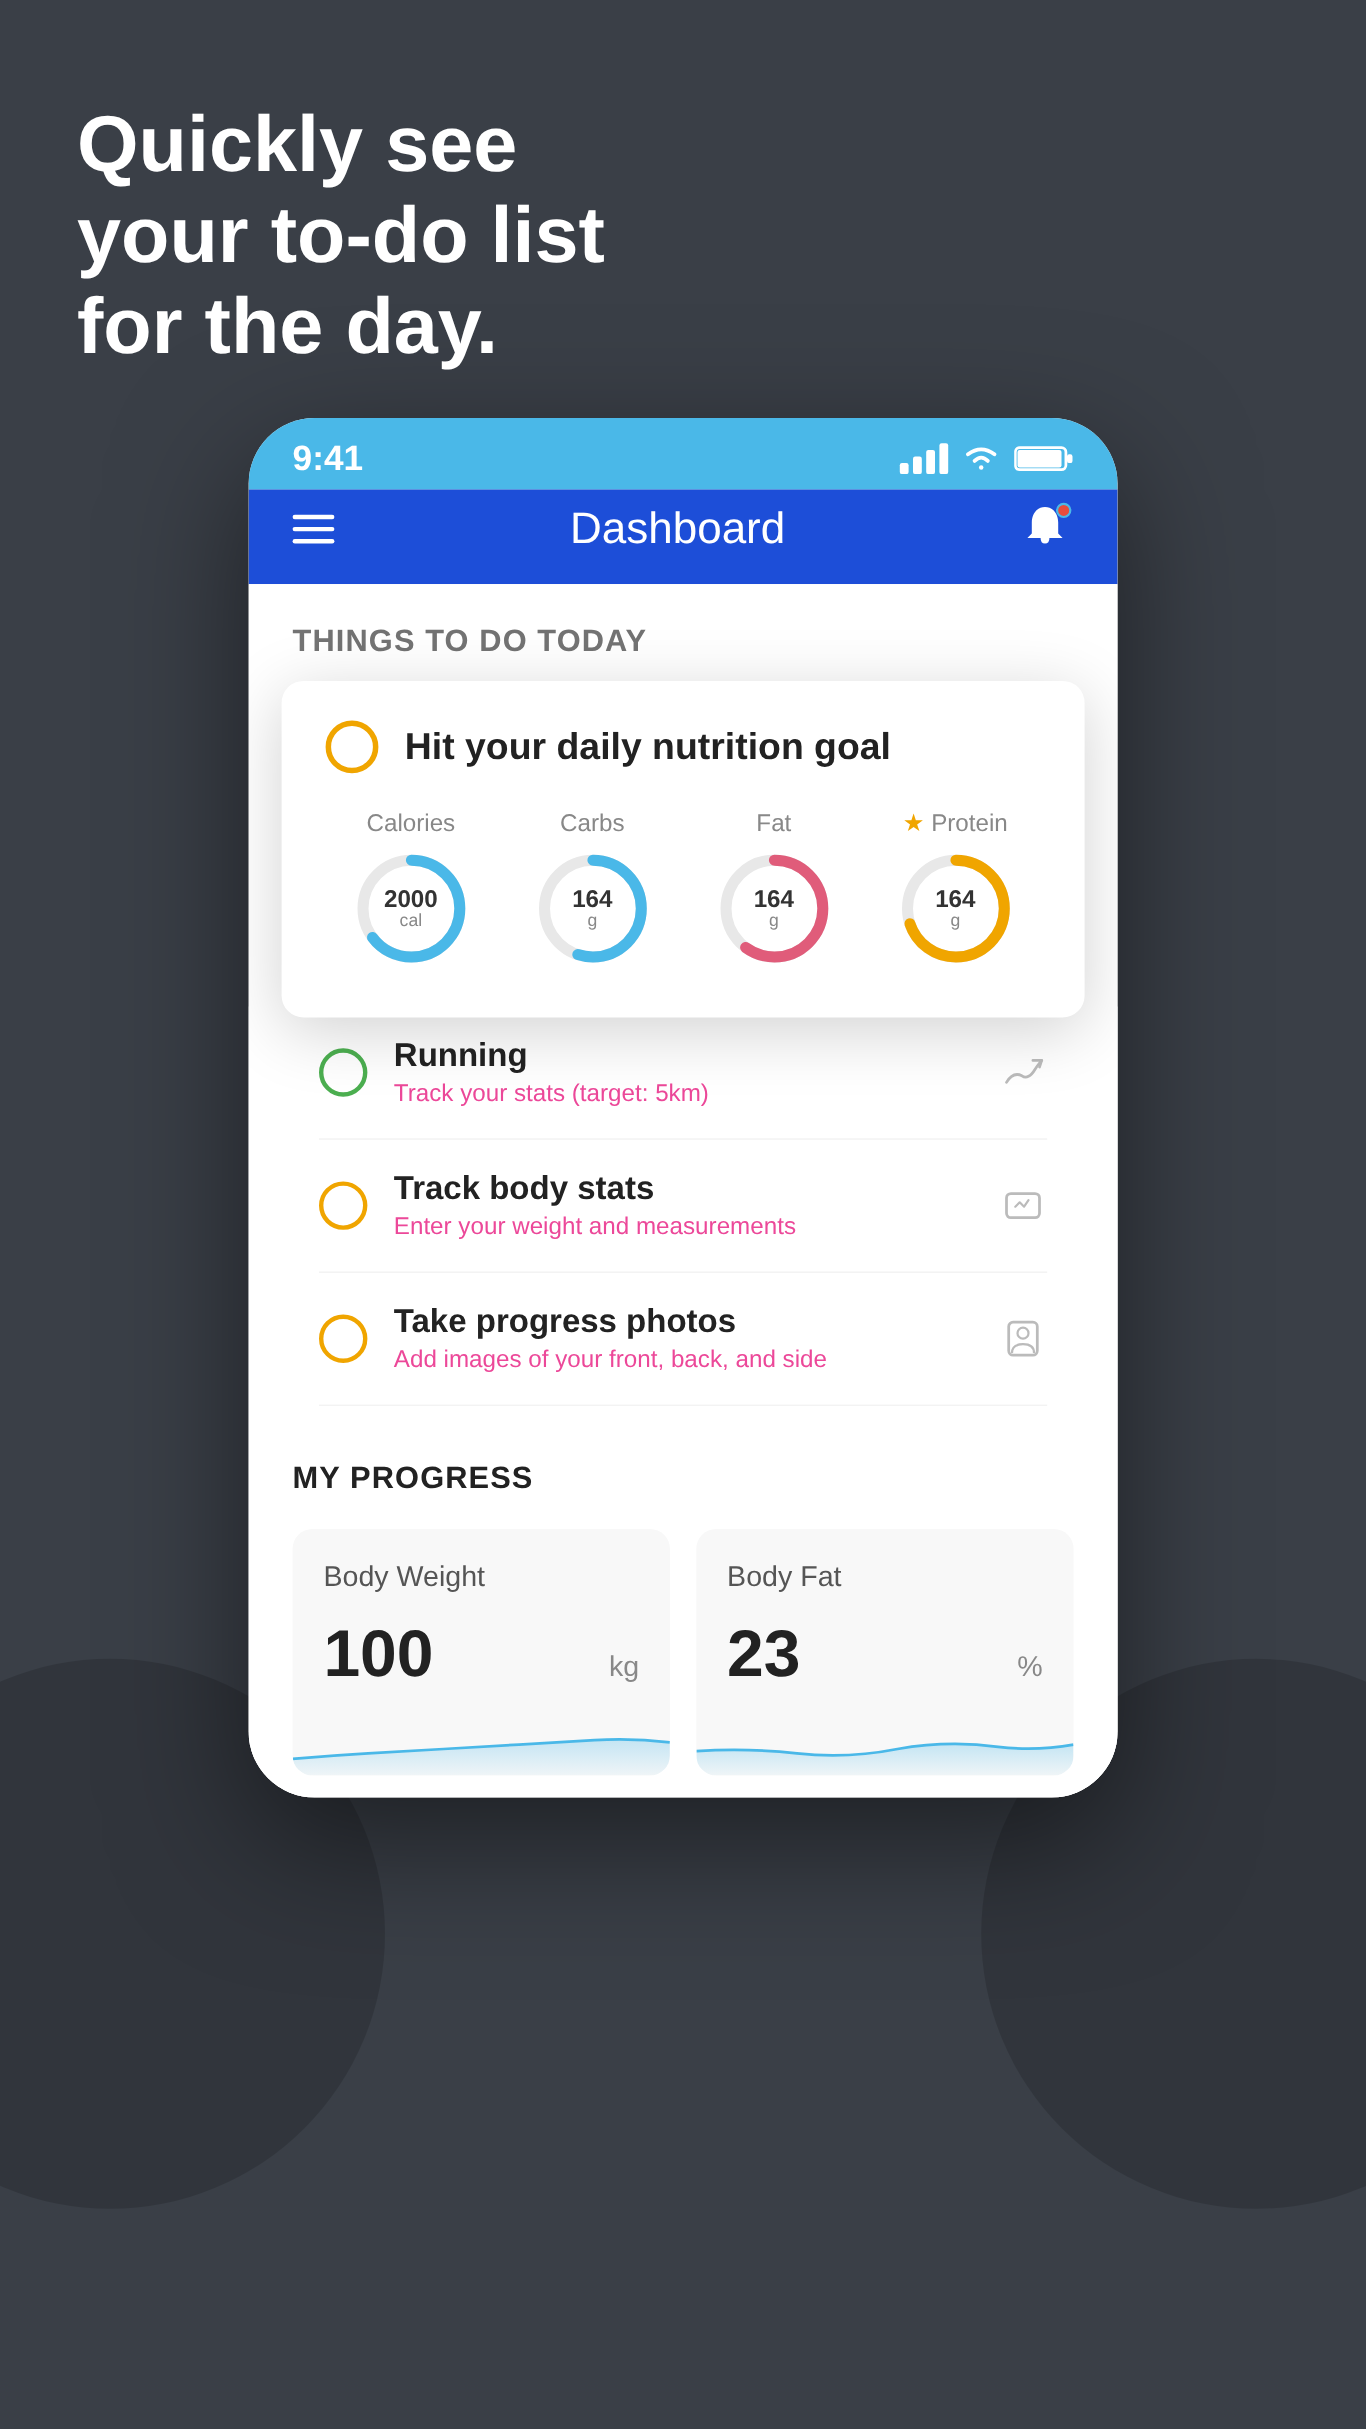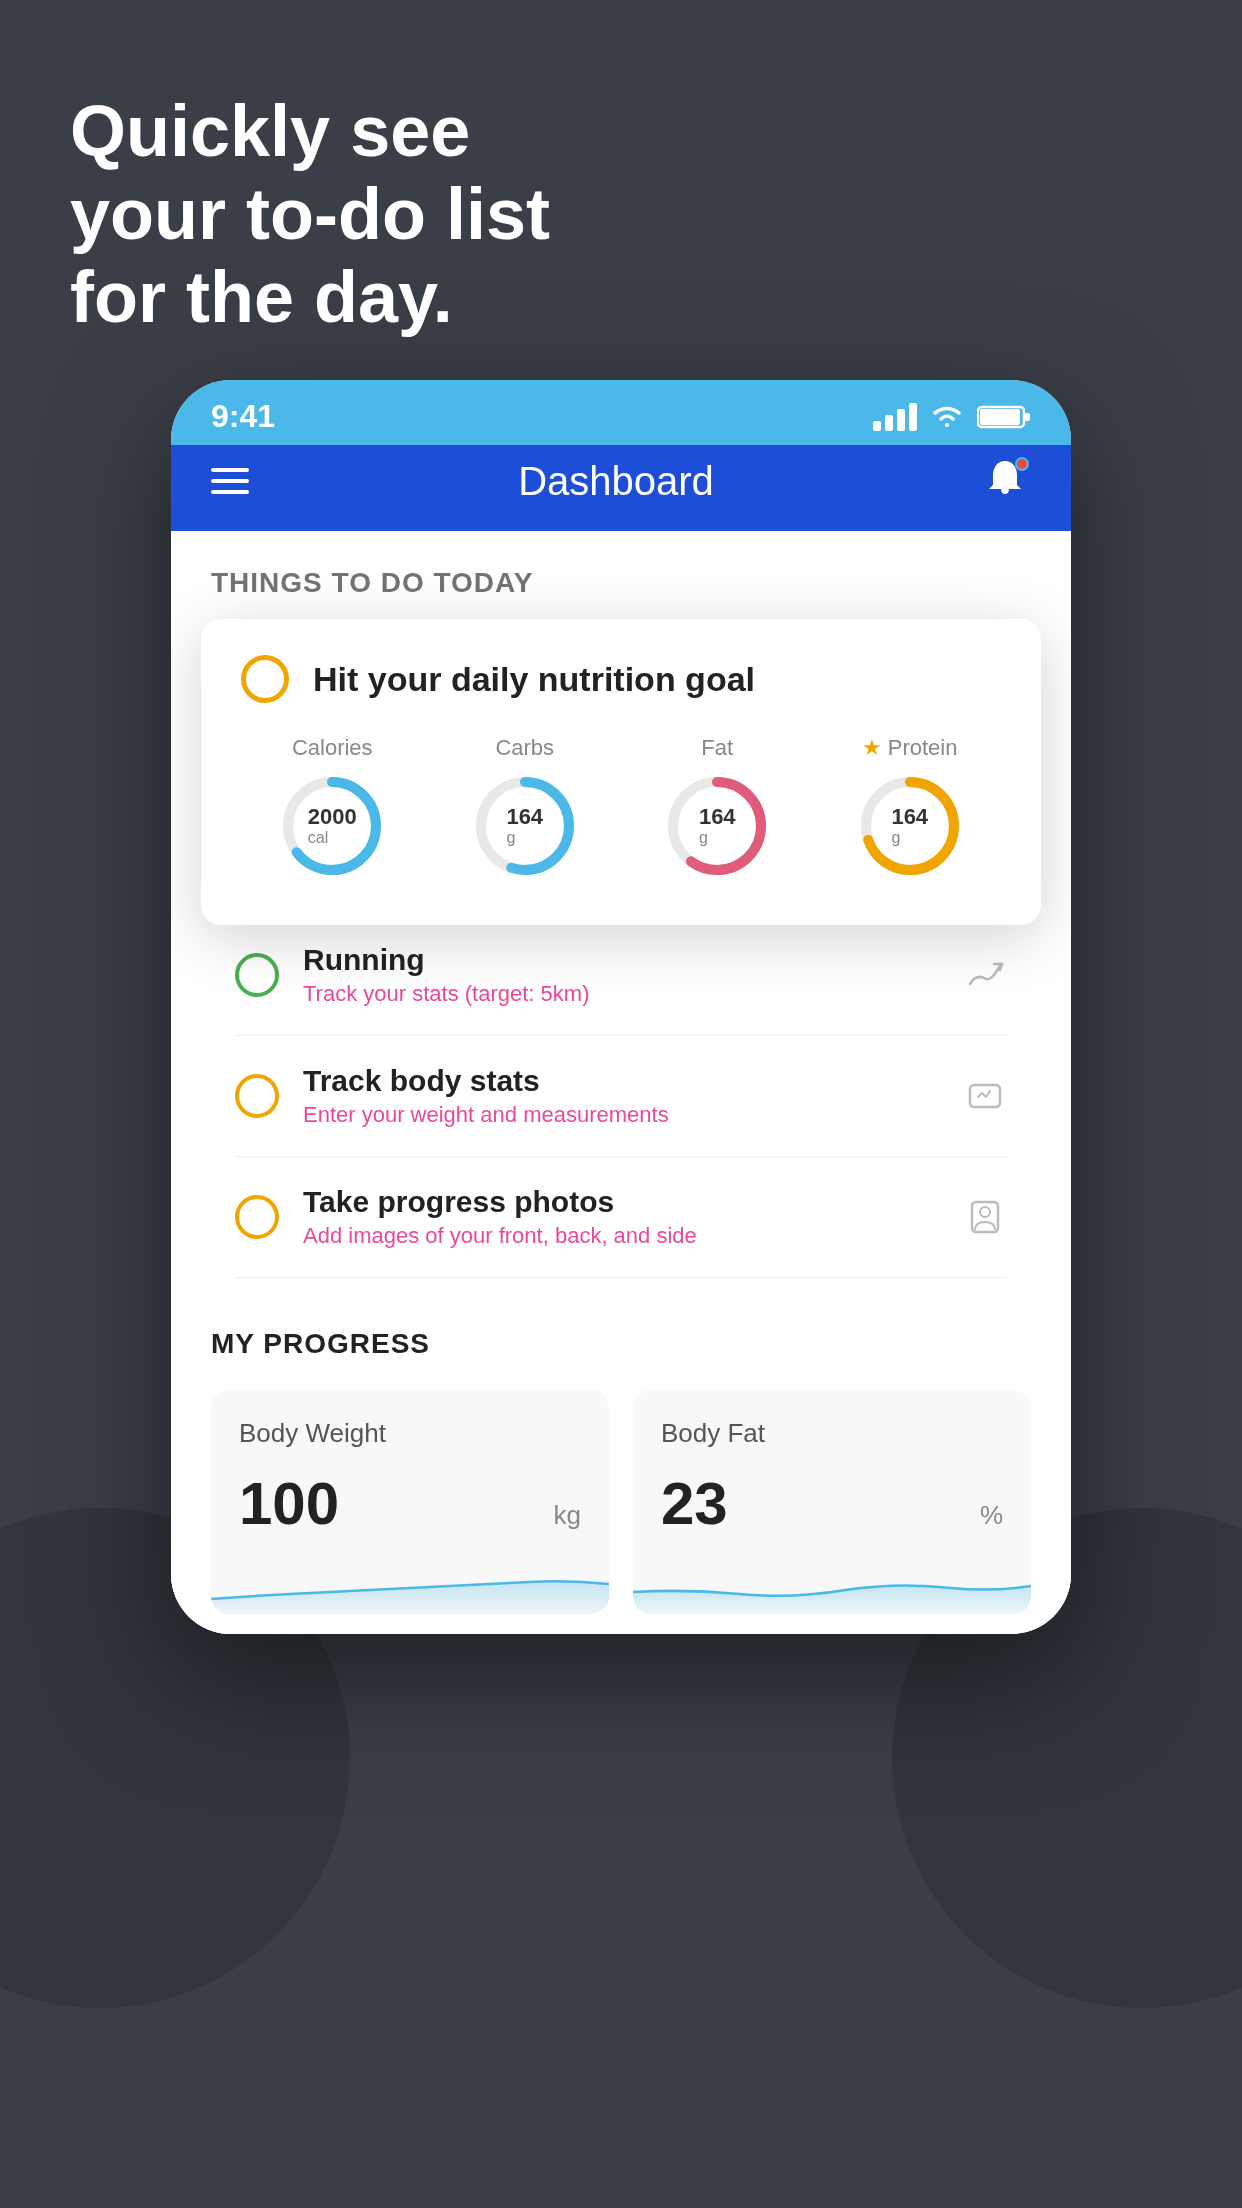--- a/index.html
+++ b/index.html
@@ -20,21 +20,21 @@
       font-size: 72px;
       font-weight: 800;
       line-height: 1.15;
       z-index: 10;
     }
     .phone-wrap {
       position: absolute;
       top: 380px;
       left: 50%;
       transform: translateX(-50%);
-      width: 900px;
+      width: 790px;
       z-index: 5;
     }
     .phone {
       background: #f2f2f2;
       border-radius: 60px;
       overflow: hidden;
       box-shadow: 0 40px 120px rgba(0,0,0,0.5);
       position: relative;
     }
     
@@ -153,21 +153,21 @@
       width: 110px;
       height: 110px;
       transform: rotate(-90deg);
     }
     .donut-bg { fill: none; stroke: #e8e8e8; stroke-width: 10; }
     .donut-fill { fill: none; stroke-width: 10; stroke-linecap: round; }
     .donut-center {
       position: absolute;
       top: 50%; left: 50%;
       transform: translate(-50%, -50%);
-      text-align: left;
+      text-align: center;
       line-height: 1.1;
     }
     .donut-val { font-size: 22px; font-weight: 700; color: #333; }
     .donut-unit { font-size: 16px; color: #888; }
     
     .todo-list {
       background: #fff;
       padding: 0 64px;
       margin-top: -10px;
     }

